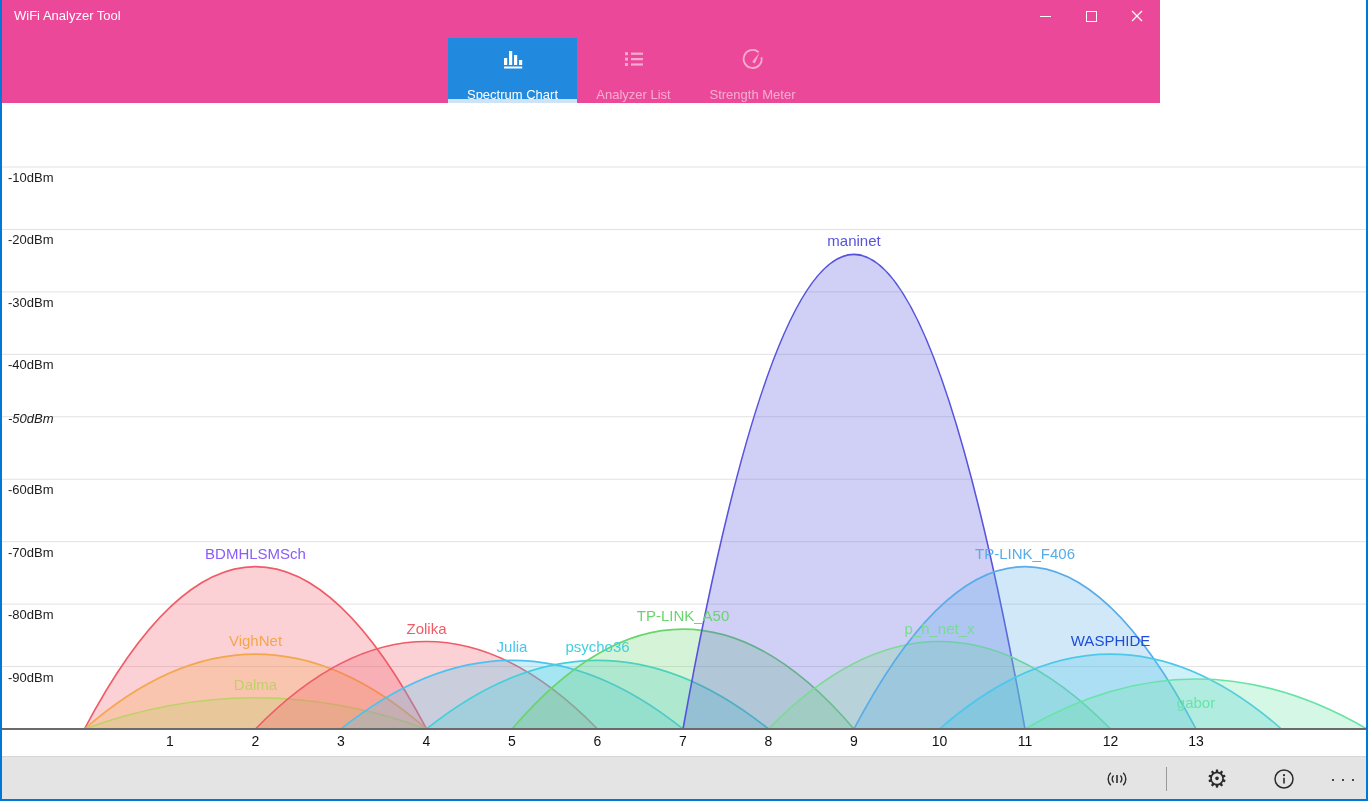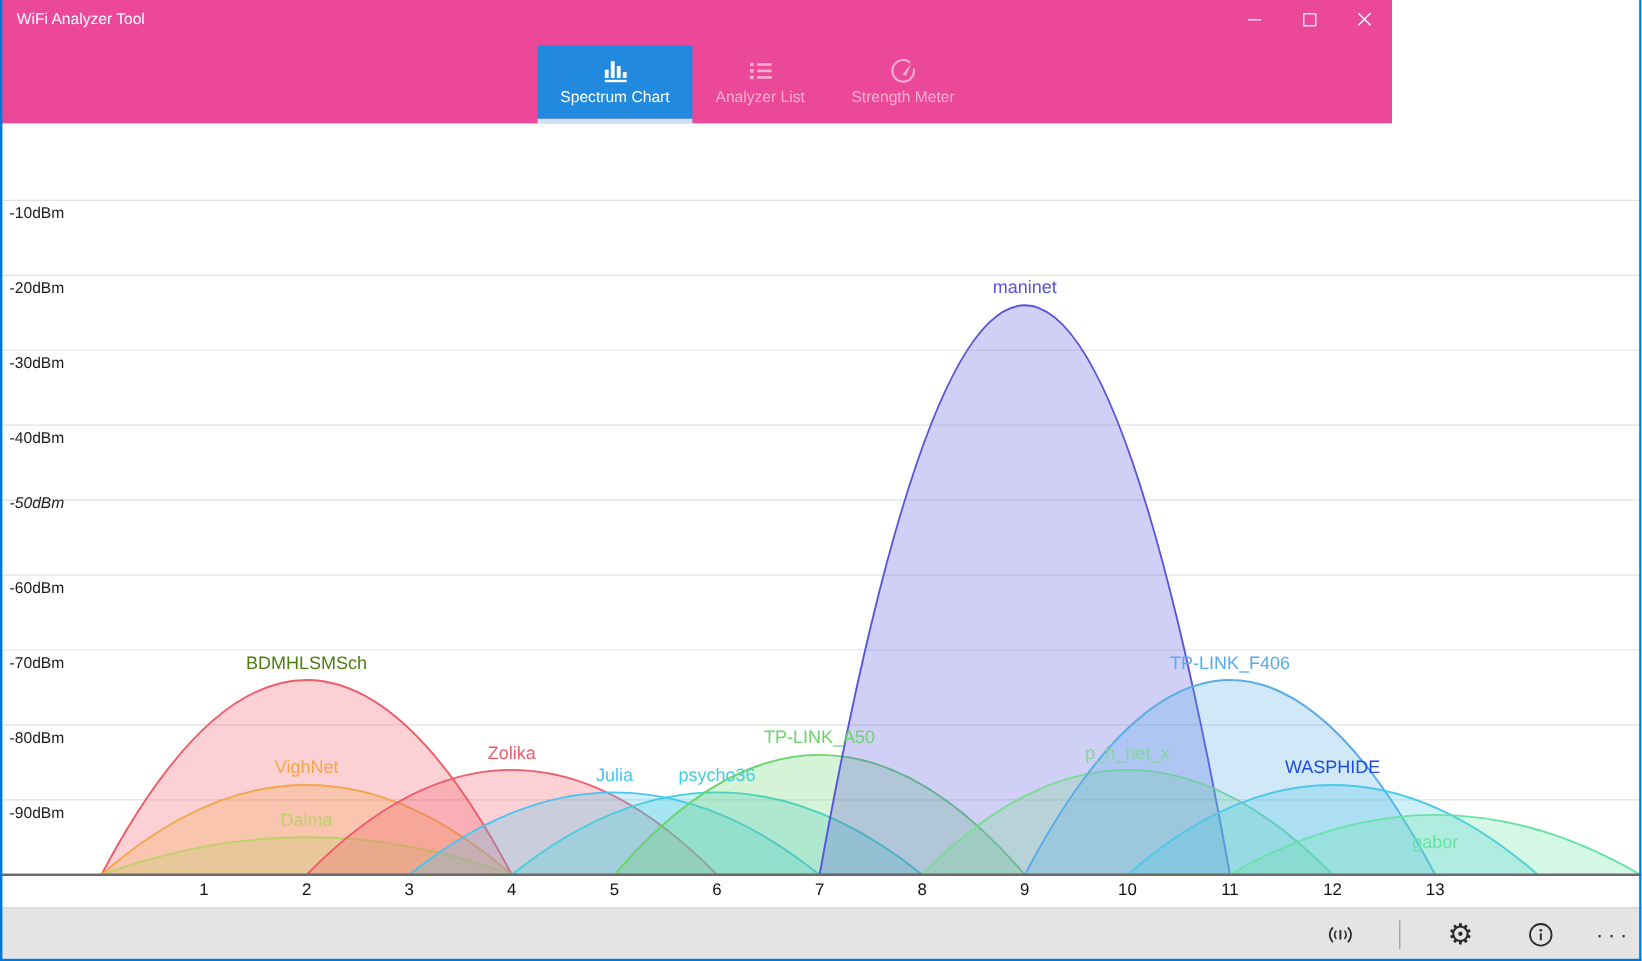--- a/index.html
+++ b/index.html
@@ -20,21 +20,21 @@
   #window-controls{position:absolute;right:0;top:0;height:32px;display:flex;}
   .win-btn{width:46px;height:32px;display:flex;align-items:center;justify-content:center;cursor:default;}
   .min-glyph{width:11px;height:1px;background:#fff;}
   .max-glyph{width:9px;height:9px;border:1px solid #fff;}
 
   
   #tabbar{position:absolute;left:448px;top:38px;height:61px;display:flex;}
   .tab{height:61px;display:flex;flex-direction:column;align-items:center;justify-content:flex-start;
        color:rgba(255,255,255,0.55);font-size:13px;cursor:default;}
   .tab .ticon{margin-top:9px;height:24px;display:flex;align-items:center;justify-content:center;opacity:.55;}
-  .tab .tlabel{margin-top:2px;}
+  .tab .tlabel{margin-top:16px;}
   .tab.active{background:#2189de;color:#ffffff;}
   .tab.active .ticon{opacity:1;}
   #tab-indicator{position:absolute;left:448px;top:99px;width:129px;height:4px;background:#cfe3f6;}
   .tw0{width:129px;} .tw1{width:103px;} .tw2{width:113px;} .tw3{width:125px;}
 
   
   #chart{position:absolute;left:0;top:103px;width:1368px;height:653px;background:#fff;}
   #chart-svg{position:absolute;left:0;top:0;}
   .ylabel{position:absolute;left:8px;font-size:13px;color:#1c1c1c;}
   .xlabel{position:absolute;width:30px;text-align:center;font-size:14px;color:#111;top:630px;}
@@ -147,21 +147,21 @@
     <div class="xlabel" style="left: 411.5px;">4</div>
     <div class="xlabel" style="left: 497px;">5</div>
     <div class="xlabel" style="left: 582.5px;">6</div>
     <div class="xlabel" style="left: 668px;">7</div>
     <div class="xlabel" style="left: 753.5px;">8</div>
     <div class="xlabel" style="left: 839px;">9</div>
     <div class="xlabel" style="left: 924.5px;">10</div>
     <div class="xlabel" style="left: 1010px;">11</div>
     <div class="xlabel" style="left: 1095.5px;">12</div>
     <div class="xlabel" style="left: 1181px;">13</div>
-    <div class="netlabel" style="left: 255.5px; top: 449.642px; color: #4d7c0f;">BDMHLSMSch</div>
+    <div class="netlabel" style="left: 255.5px; top: 449.642px; color: #8b5cf6;">BDMHLSMSch</div>
     <div class="netlabel" style="left: 255.5px; top: 537.063px; color: rgb(243, 166, 76);">VighNet</div>
     <div class="netlabel" style="left: 255.5px; top: 580.774px; color: rgb(190, 209, 103);">Dalma</div>
     <div class="netlabel" style="left: 426.5px; top: 524.574px; color: rgb(239, 91, 103);">Zolika</div>
     <div class="netlabel" style="left: 512px; top: 543.308px; color: rgb(74, 195, 240);">Julia</div>
     <div class="netlabel" style="left: 597.5px; top: 543.308px; color: rgb(64, 208, 220);">psycho36</div>
     <div class="netlabel" style="left: 683px; top: 512.086px; color: rgb(105, 213, 108);">TP-LINK_A50</div>
     <div class="netlabel" style="left: 854px; top: 137.422px; color: rgb(87, 83, 220);">maninet</div>
     <div class="netlabel" style="left: 939.5px; top: 524.574px; color: rgb(121, 220, 144);">p_h_net_x</div>
     <div class="netlabel" style="left: 1025px; top: 449.642px; color: rgb(88, 172, 232);">TP-LINK_F406</div>
     <div class="netlabel" style="left: 1110.5px; top: 537.063px; color: #1d4ed8;">WASPHIDE</div>

